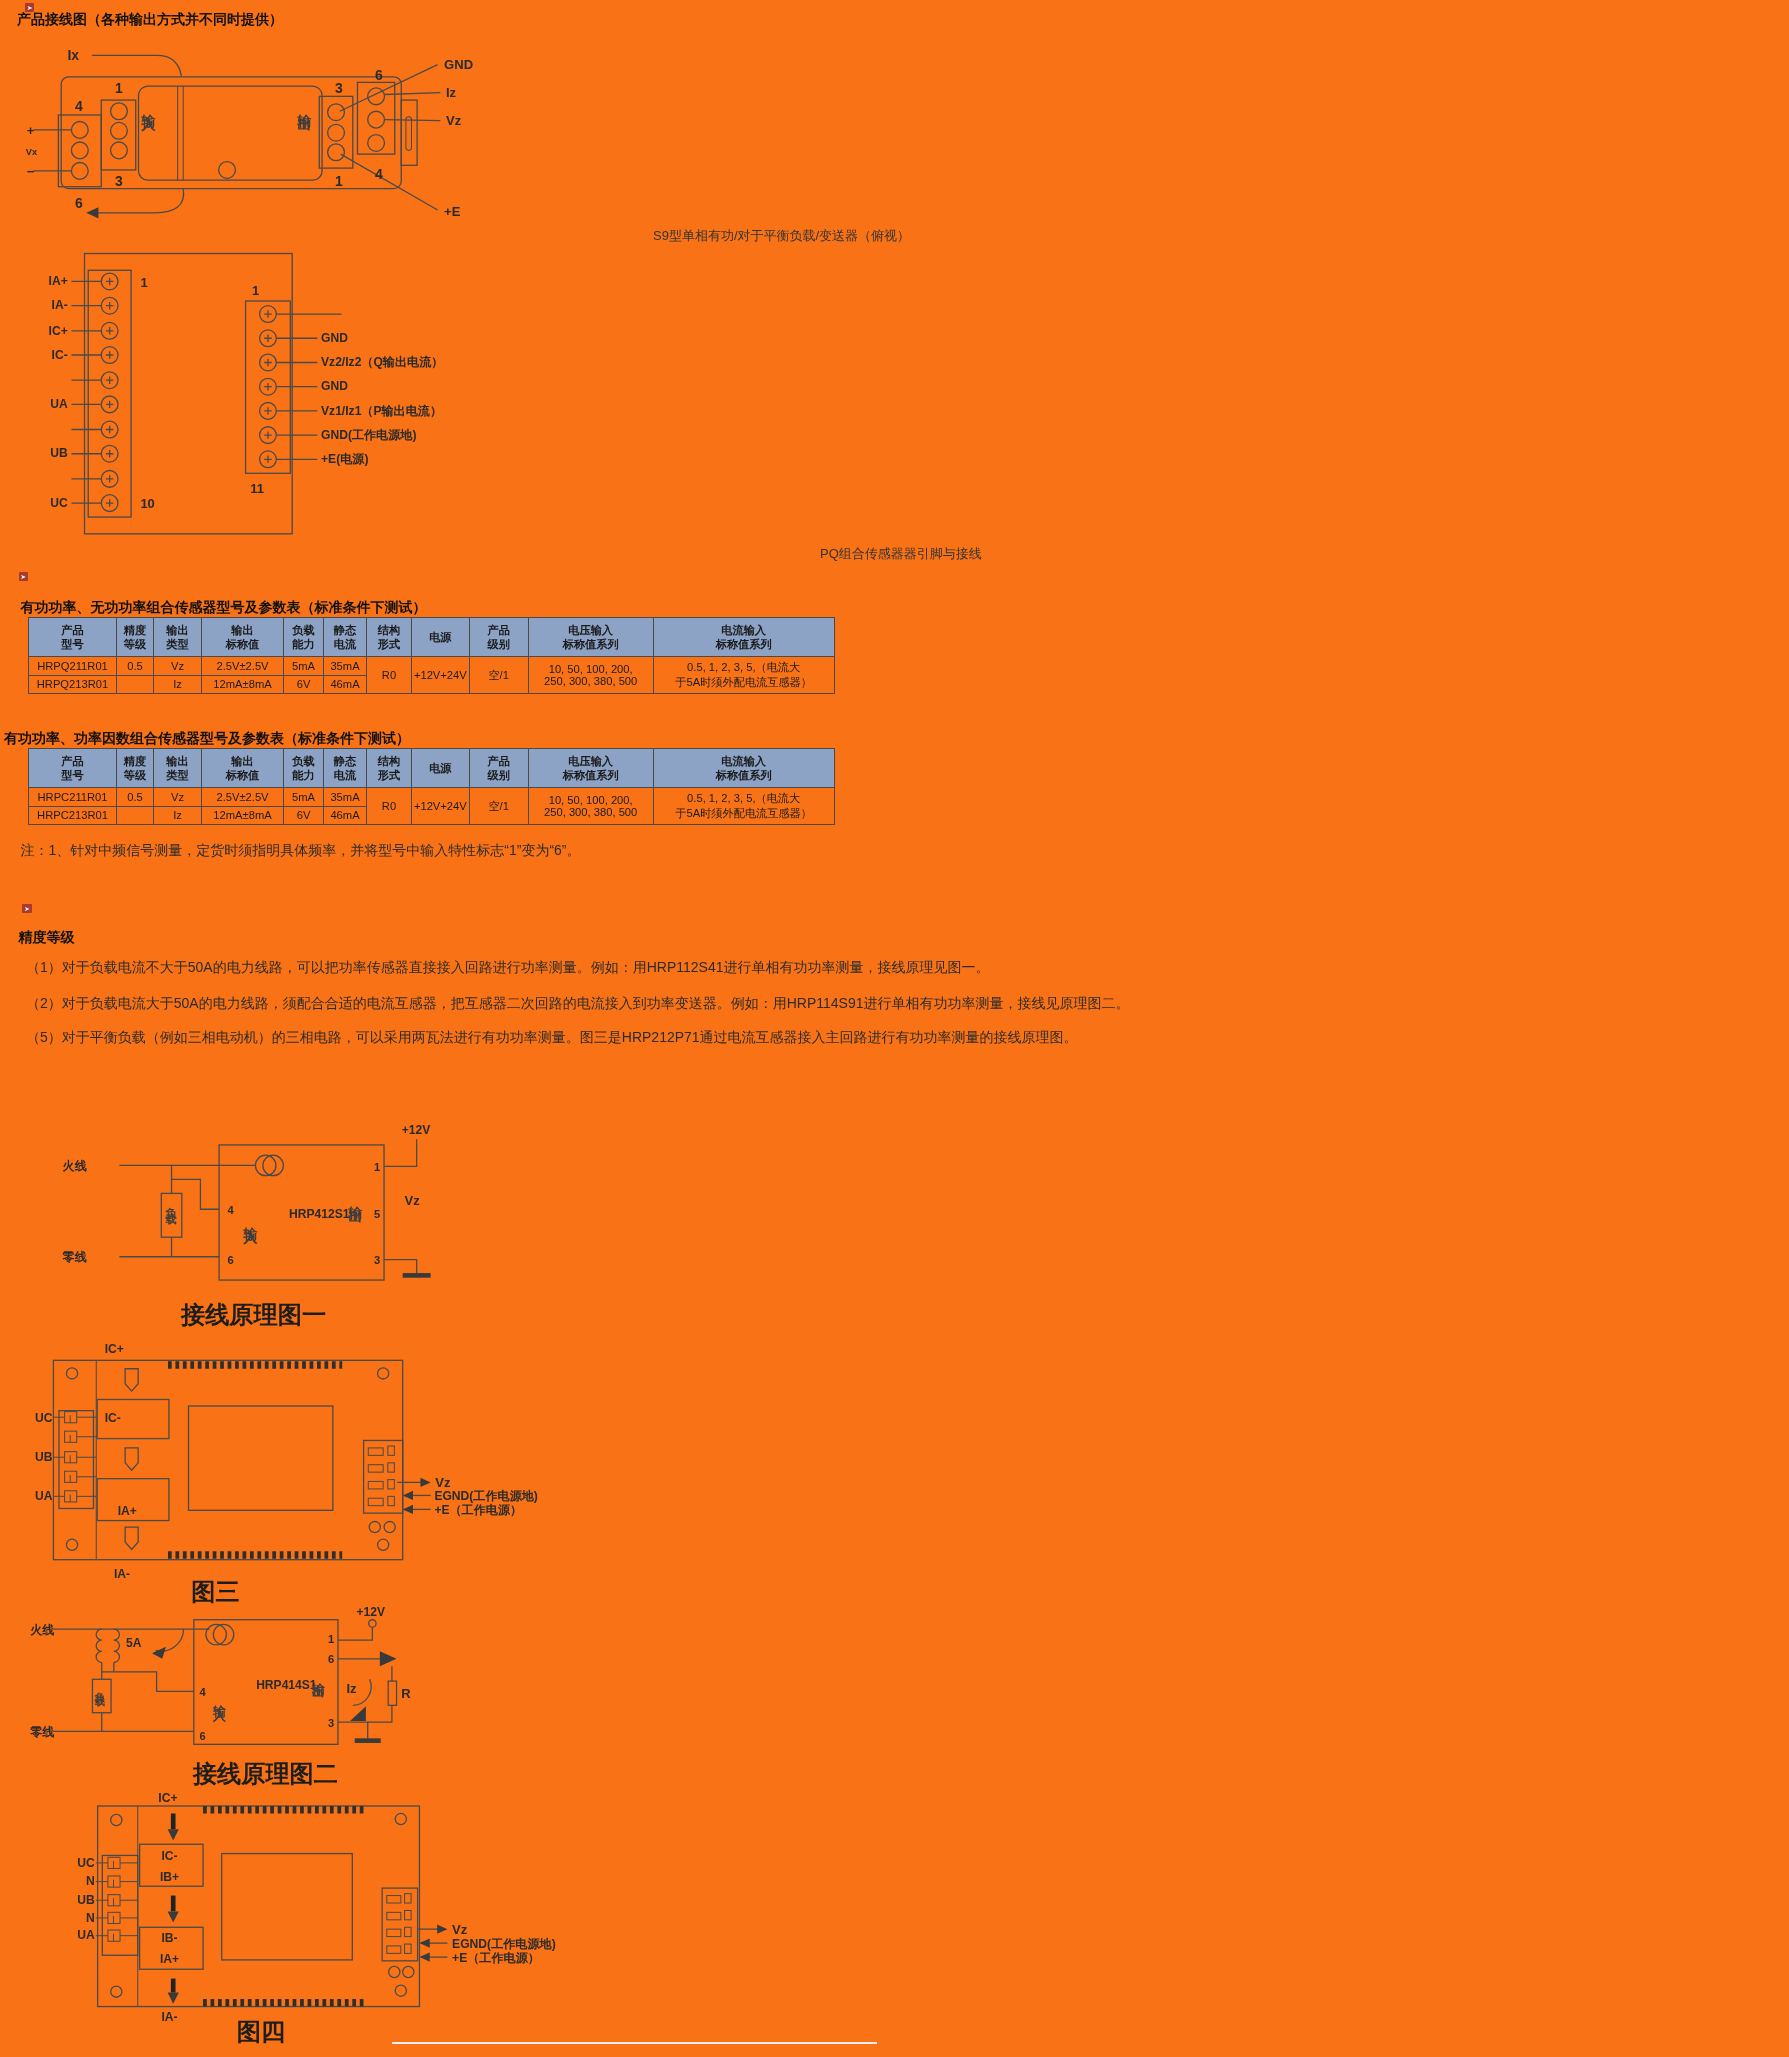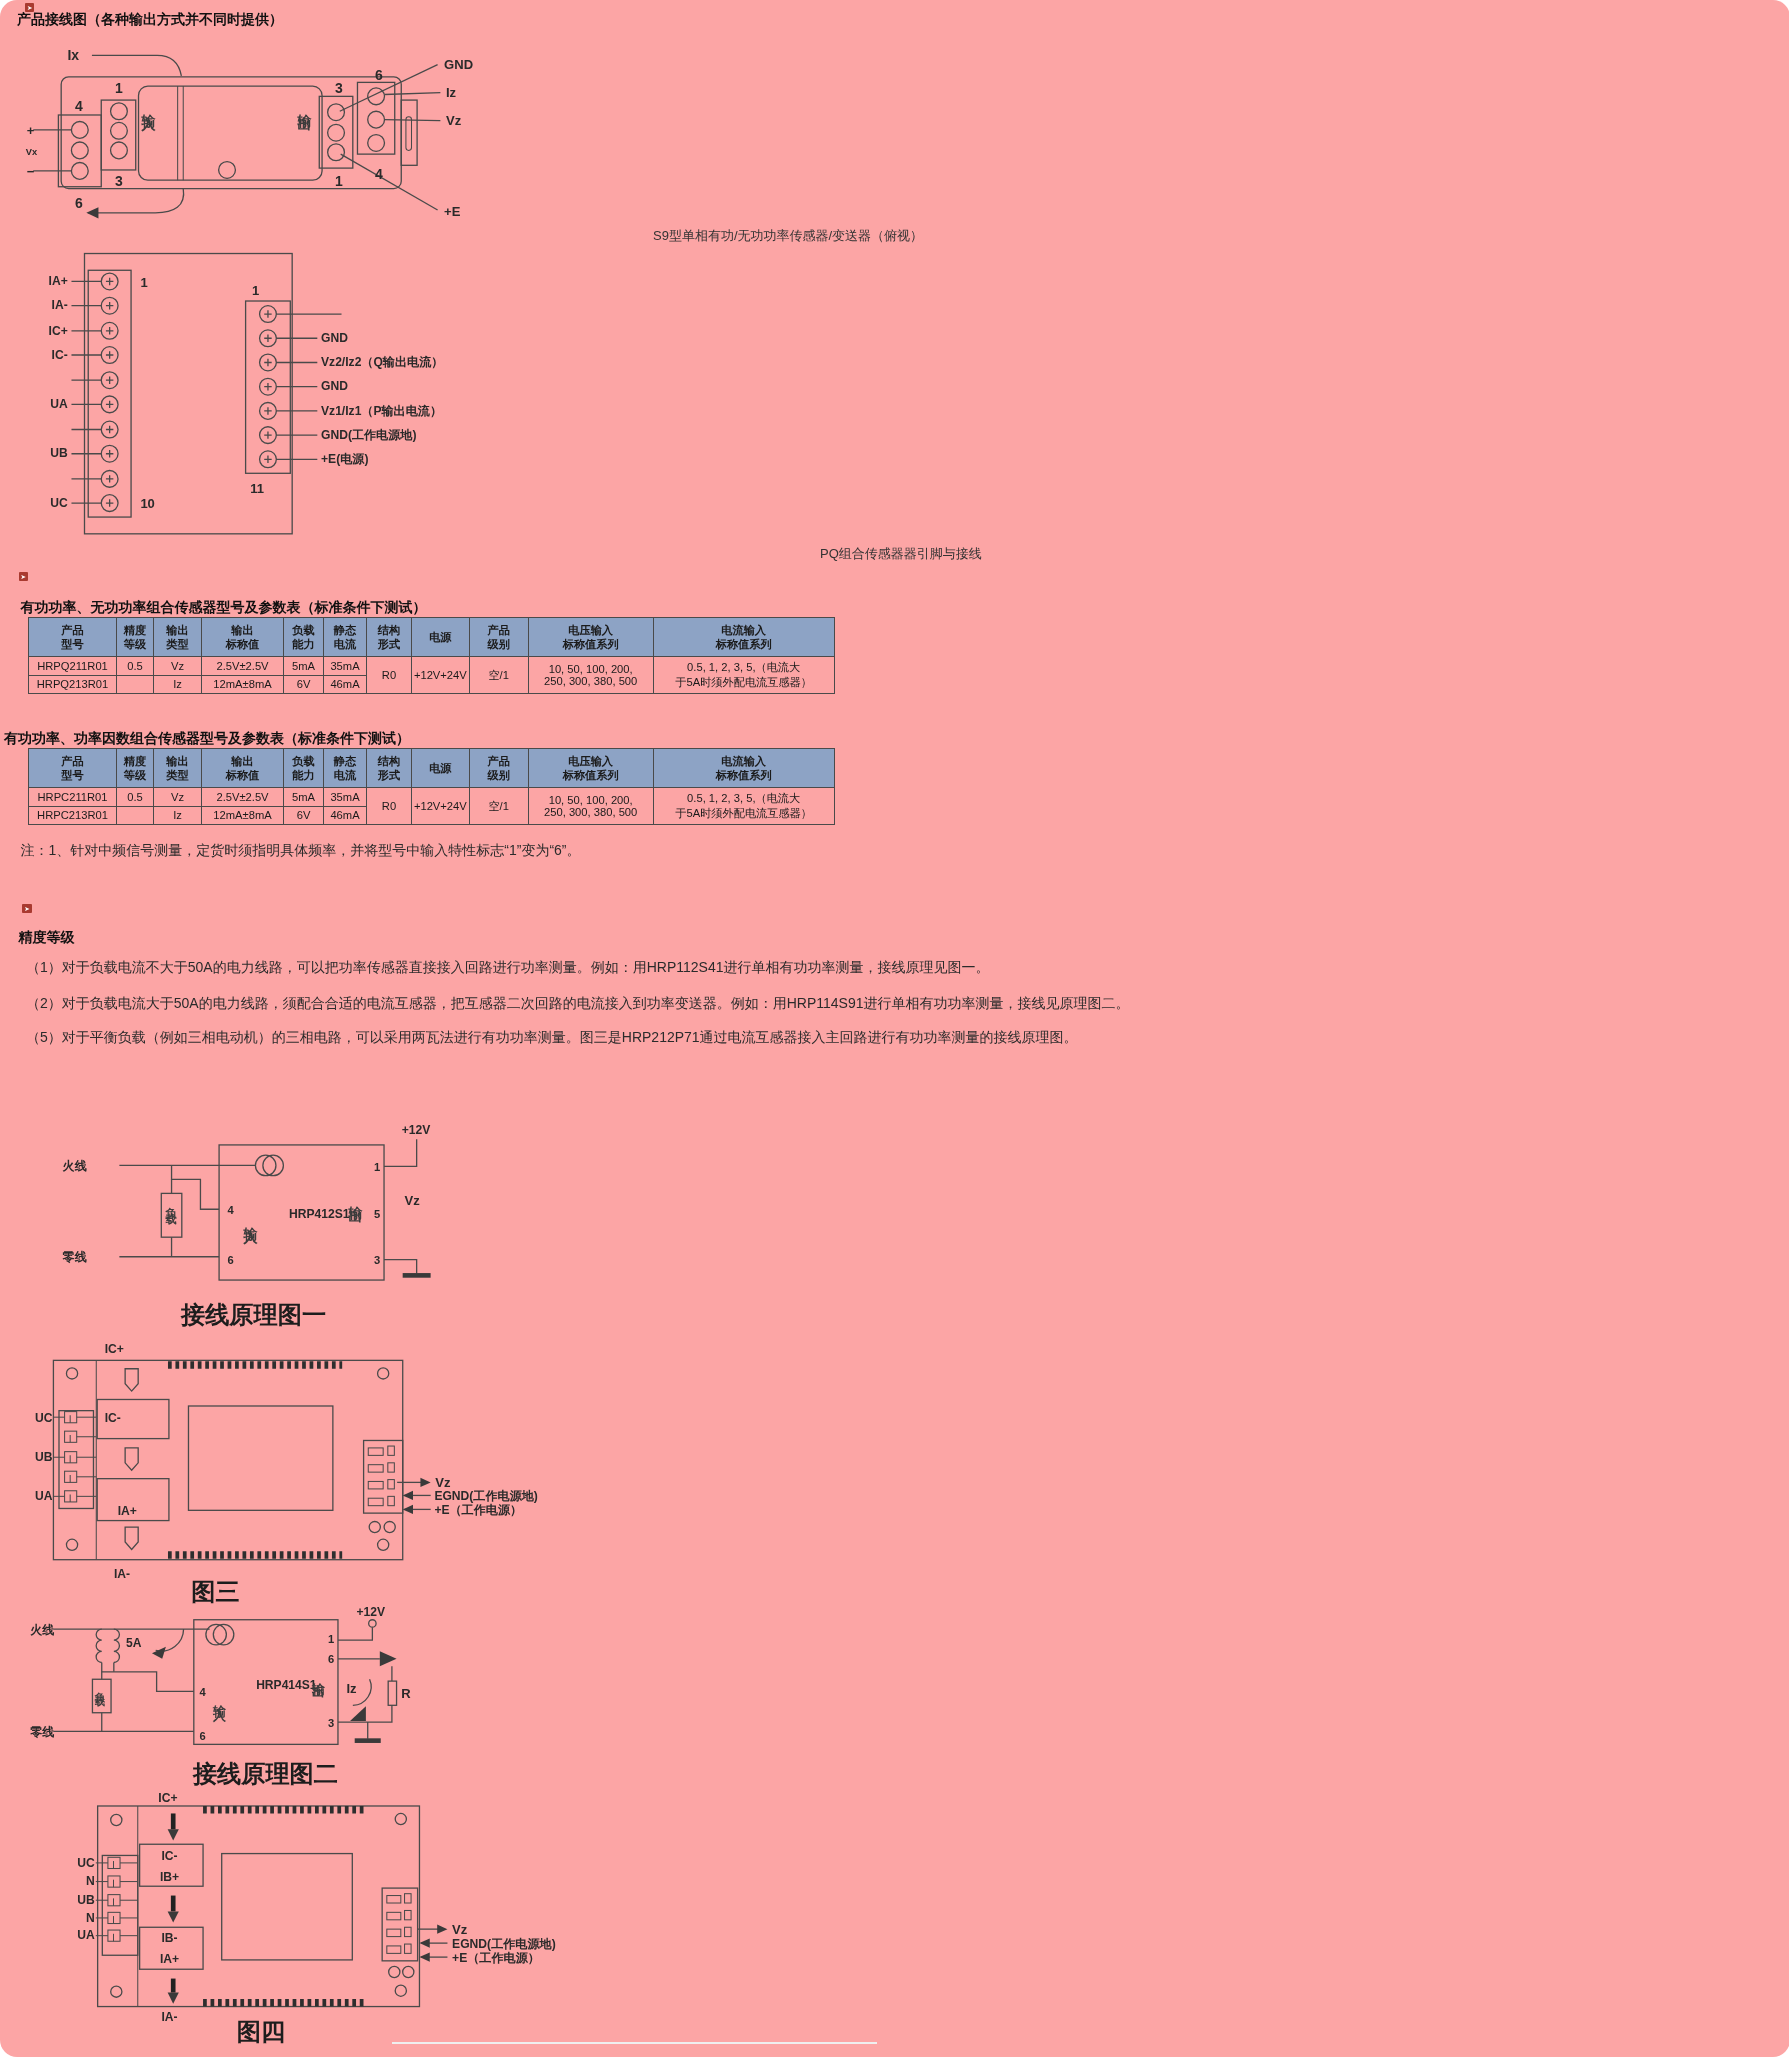--- a/index.html
+++ b/index.html
@@ -1,17 +1,17 @@
 <!DOCTYPE html>
 <html style="font-size:15px"><head>
 <meta charset="utf-8">
 <style>
   * { margin:0; padding:0; box-sizing:border-box; }
   body { background:#fff; font-family:"Liberation Sans","DejaVu Sans",sans-serif; color:#222; }
-  #page { position:relative; width:1790px; height:2057px; background:#fca5a5; overflow:hidden;border-radius:17px; }
+  #page { position:relative; width:1790px; height:2057px; background:#f97316; overflow:hidden; }
   .abs { position:absolute; }
   .anchor { position:absolute; width:9.3px; height:9.3px; background:#a93a30; color:#fff;
             font-size:6.5px; line-height:9.3px; text-align:center; border-radius:0.9px; }
   .h1 { font-size:14px; font-weight:bold; color:#111; }
   .h2 { font-size:14px; font-weight:bold; color:#111; }
   .cap { font-size:13px; color:#333; }
   .body-text { font-size:14px; color:#2b2b2b; white-space:nowrap; }
   .ptable { position:absolute; border-collapse:collapse; table-layout:fixed; font-size:11.2px; color:#1b1b1b; }
   .ptable th, .ptable td { border:0.9px solid #4a4a4a; text-align:center; vertical-align:middle; padding:0 1.9px; }
   .ptable th { background:#8da3c5; font-weight:bold; height:39px; line-height:1.25; }
@@ -92,21 +92,21 @@
     <text class="t15" x="386" y="50" text-anchor="middle">6</text>
     <text class="t15" x="386" y="157" text-anchor="middle">4</text>
     <text class="t14" x="456" y="39">GND</text>
     <text class="t14" x="458" y="69">Iz</text>
     <text class="t14" x="458" y="99">Vz</text>
     <text class="t14" x="456" y="196">+E</text>
   </svg>
   <div class="vtext" style="left:142px;top:103px;font-size:14px">输入</div>
   <div class="vtext" style="left:298px;top:103px;font-size:14px">输出</div>
 
-  <div class="abs cap" style="left:653px;top:227px">S9型单相有功/无功功率传感器/变送器（俯视）</div>
+  <div class="abs cap" style="left:653px;top:227px">S9型单相有功/对于平衡负载/变送器（俯视）</div>
 
   <svg style="left:18.6px;top:247px" width="578" height="298" viewBox="0 0 620 320">
     <g>
       <rect class="ln" x="70" y="7" width="223" height="301"></rect>
       <rect class="ln" x="74" y="25" width="46" height="265"></rect>
       <g class="ln">
         <circle cx="97" cy="37" r="9"></circle>
           <circle cx="97" cy="63" r="9"></circle>
           <circle cx="97" cy="90" r="9"></circle>
           <circle cx="97" cy="116" r="9"></circle>

